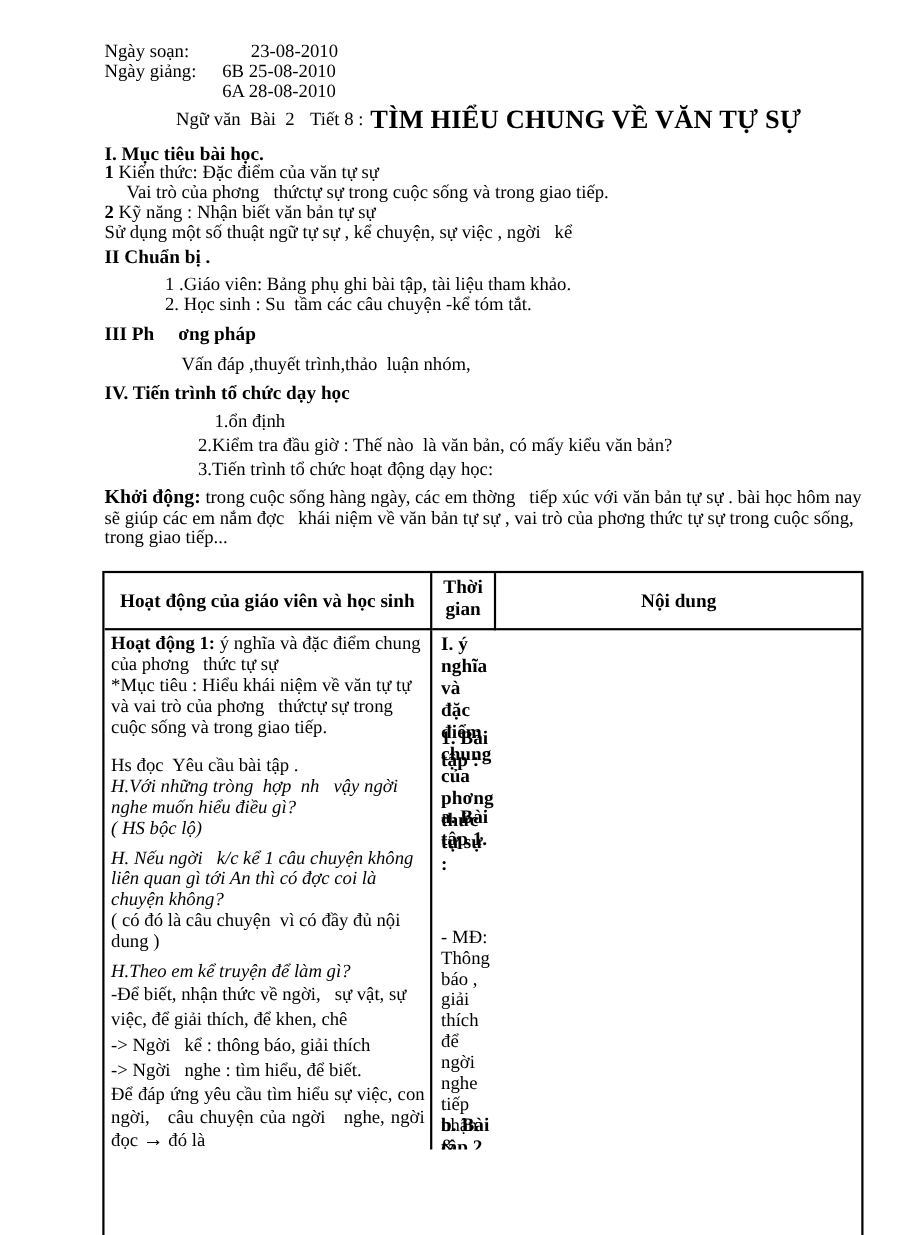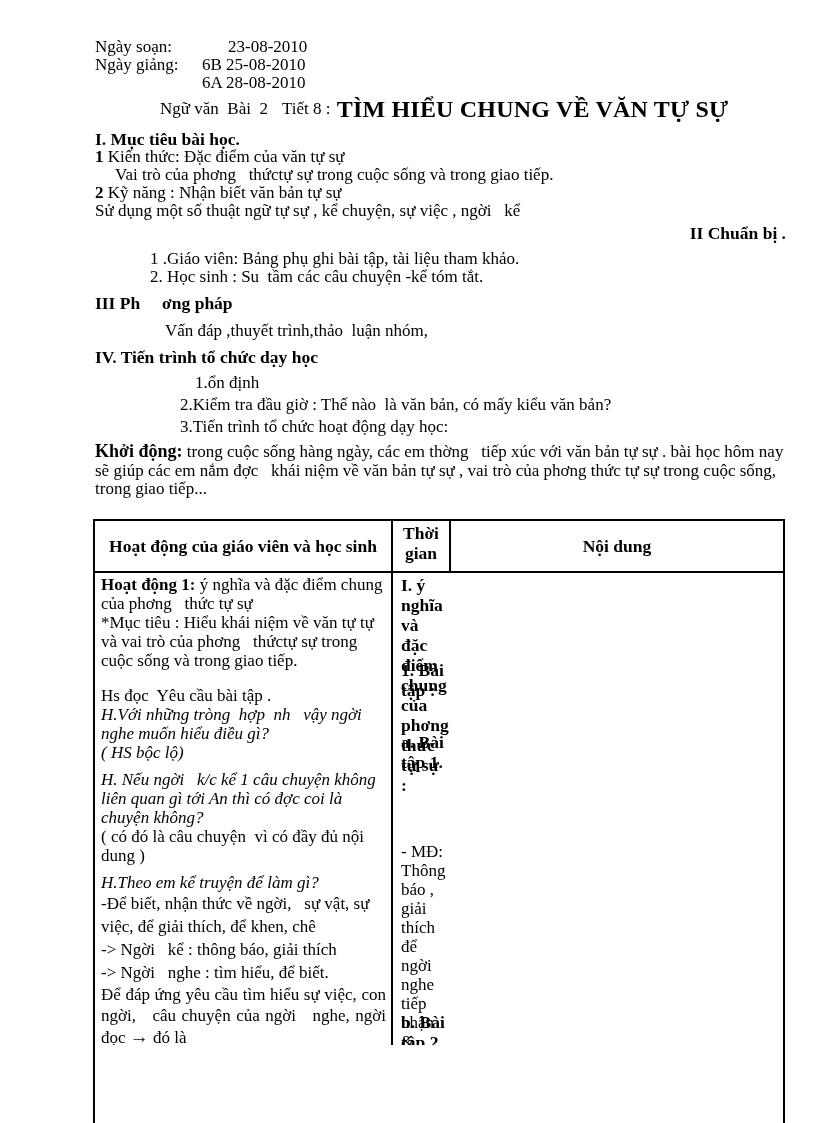--- a/index.html
+++ b/index.html
@@ -21,21 +21,21 @@
 
   
   .title-line { padding-left: 65px; margin-top: 2px; font-size: 17px; line-height: 30px; display: flex; align-items: flex-start; }
   .tiet { margin-left: 14px; }
   .big-title { font-size: 24px; font-weight: bold; margin-left: 2px; letter-spacing: 0.2px; }
 
   
   .sec-h { font-weight: bold; font-size: 17.5px; line-height: 18px; }
   .ln { font-size: 17px; line-height: 18px; }
   .b { font-weight: bold; }
-  .mt4 { margin-top: 4px; text-align: right; } .mt6 { margin-top: 6px; } .mt8 { margin-top: 8px; }
+  .mt4 { margin-top: 4px; } .mt6 { margin-top: 6px; } .mt8 { margin-top: 8px; }
   .mt10 { margin-top: 10px; }
   .ind20 { padding-left: 20px; }
   .ind55 { padding-left: 55px; }
   .ind70 { padding-left: 70px; }
   .ind85 { padding-left: 85px; }
   .ind100 { padding-left: 100px; }
   .lh22 { line-height: 22px; }
   .kd { font-size: 17px; line-height: 18.5px; margin-top: 4px; }
   .kd .kd-label { font-weight: bold; font-size: 18px; }
 

